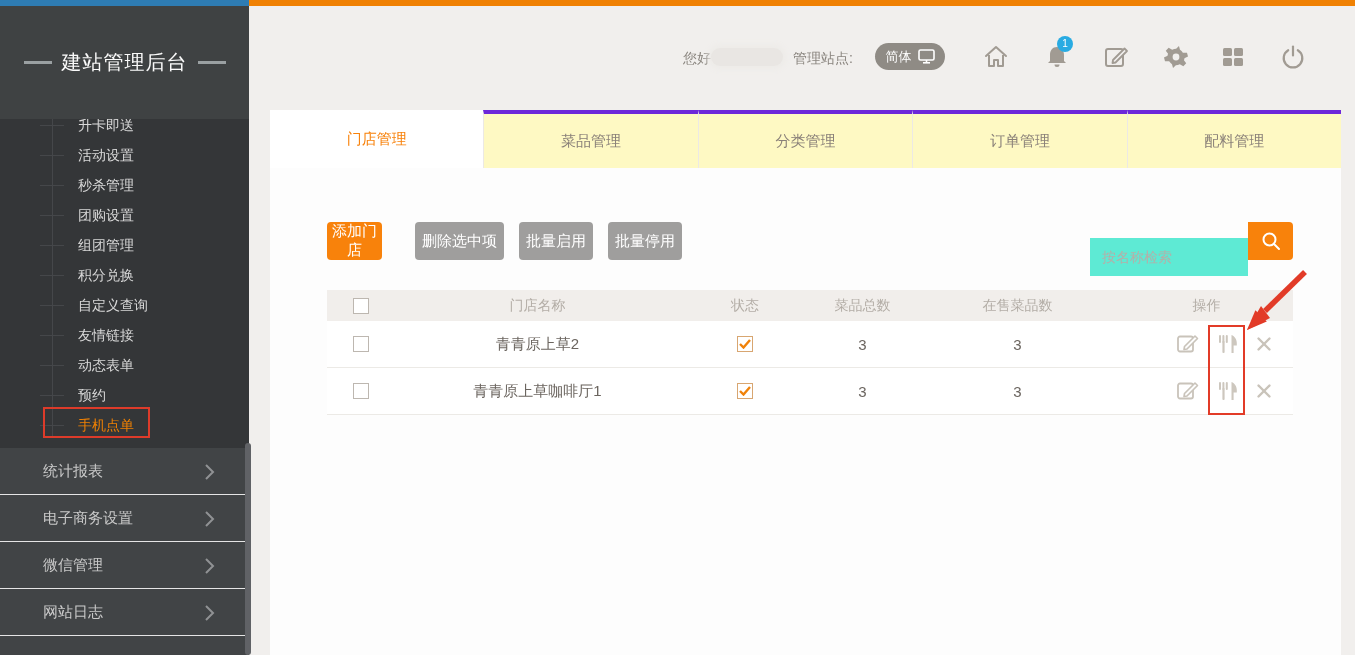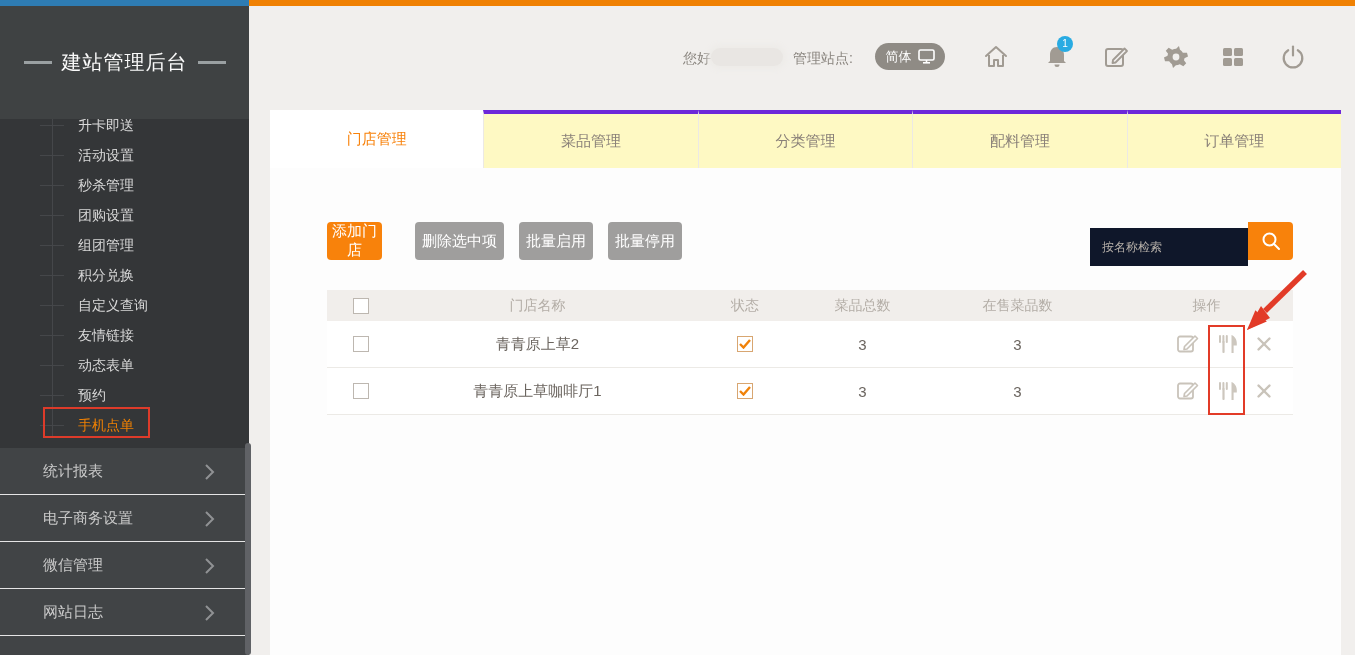--- a/index.html
+++ b/index.html
@@ -53,22 +53,22 @@
        border-left:1px solid #ECE9E5;cursor:pointer;}
   .tab:first-child{border-left:none;}
   .tab.active{background:#FFFFFF;color:#F8820B;border-top:none;}
 
   
   .panel{position:absolute;left:21px;top:168px;width:1071px;height:487px;background:#FDFDFD;}
   .btn{position:absolute;top:54px;height:38px;border:none;border-radius:4px;color:#fff;
        font-size:15px;cursor:pointer;padding:0;}
   .btn-orange{background:#F8820B;}
   .btn-gray{background:#9F9E9D;}
-  .search-input{position:absolute;left:820px;top:60px;width:158px;height:38px;background:#0f172a;
-                border:none;outline:none;padding:0 12px;font-size:12px;color:#6B655F;}
+  .search-input{position:absolute;left:820px;top:70px;width:158px;height:38px;background:#5eead4;
+                border:none;outline:none;padding:0 12px;font-size:14px;color:#6B655F;}
   .search-input::placeholder{color:#B5AFA8;}
   .search-btn{position:absolute;left:978px;top:54px;width:45px;height:38px;background:#F8820B;
               border:none;border-radius:0 4px 4px 0;cursor:pointer;display:flex;
               align-items:center;justify-content:center;}
 
   
   .table{position:absolute;left:57px;top:122px;width:966px;}
   .trow{display:flex;width:966px;}
   .thead{height:31px;background:#F1EEEB;}
   .tbody-row{height:47px;background:#FFFFFF;border-bottom:1px solid #ECEAE6;}
@@ -209,22 +209,22 @@
       <svg width="26" height="26" viewBox="0 0 26 26">
           <path d="M8.2 6.2 A9.3 9.3 0 1 0 17.8 6.2" fill="none" stroke="#A19B93" stroke-width="2.2" stroke-linecap="round"></path>
           <line x1="13" y1="2.5" x2="13" y2="11.5" stroke="#A19B93" stroke-width="2.2" stroke-linecap="round"></line>
         </svg>
     </div>
 
     <div class="tabstrip">
       <div class="tab active">门店管理</div>
       <div class="tab">菜品管理</div>
       <div class="tab">分类管理</div>
+      <div class="tab">订单管理</div>
       <div class="tab">配料管理</div>
-      <div class="tab">订单管理</div>
     </div>
 
     <div class="panel">
       <button class="btn btn-orange" style="left:57px;width:55px;">添加门店</button>
       <button class="btn btn-gray" style="left:145px;width:89px;">删除选中项</button>
       <button class="btn btn-gray" style="left:249px;width:74px;">批量启用</button>
       <button class="btn btn-gray" style="left:338px;width:74px;">批量停用</button>
 
       <input class="search-input" placeholder="按名称检索" style="">
       <button class="search-btn">

